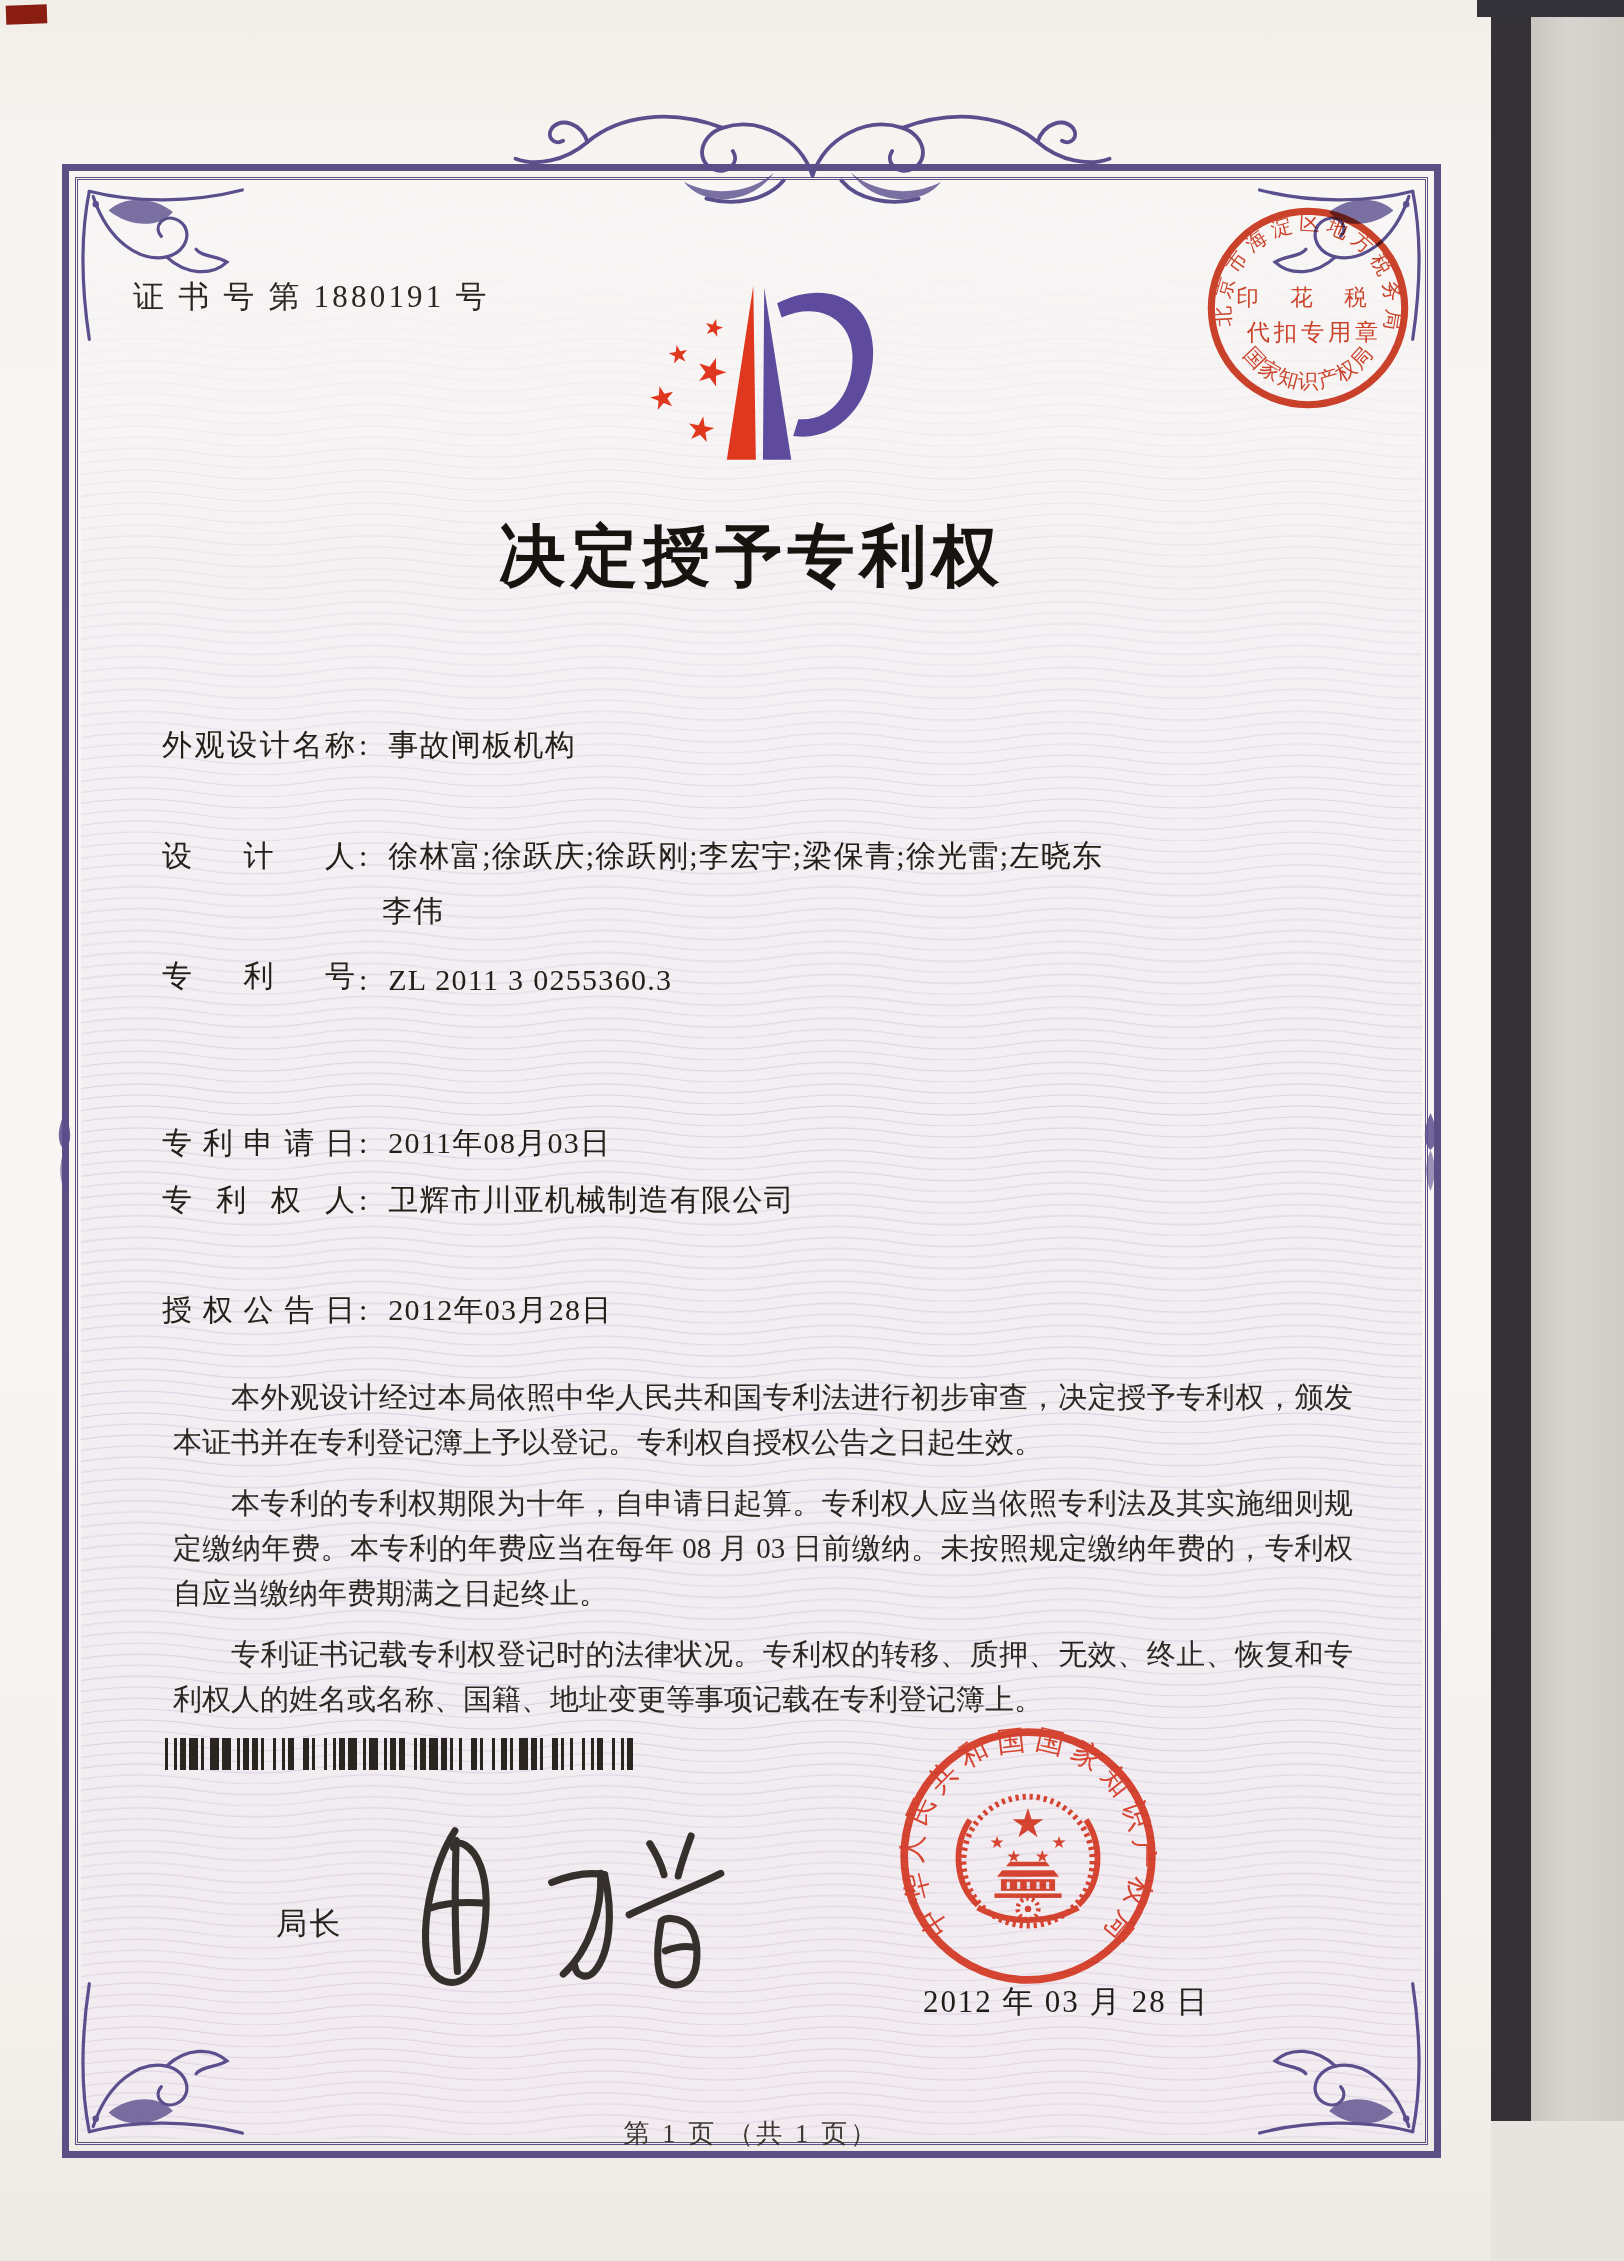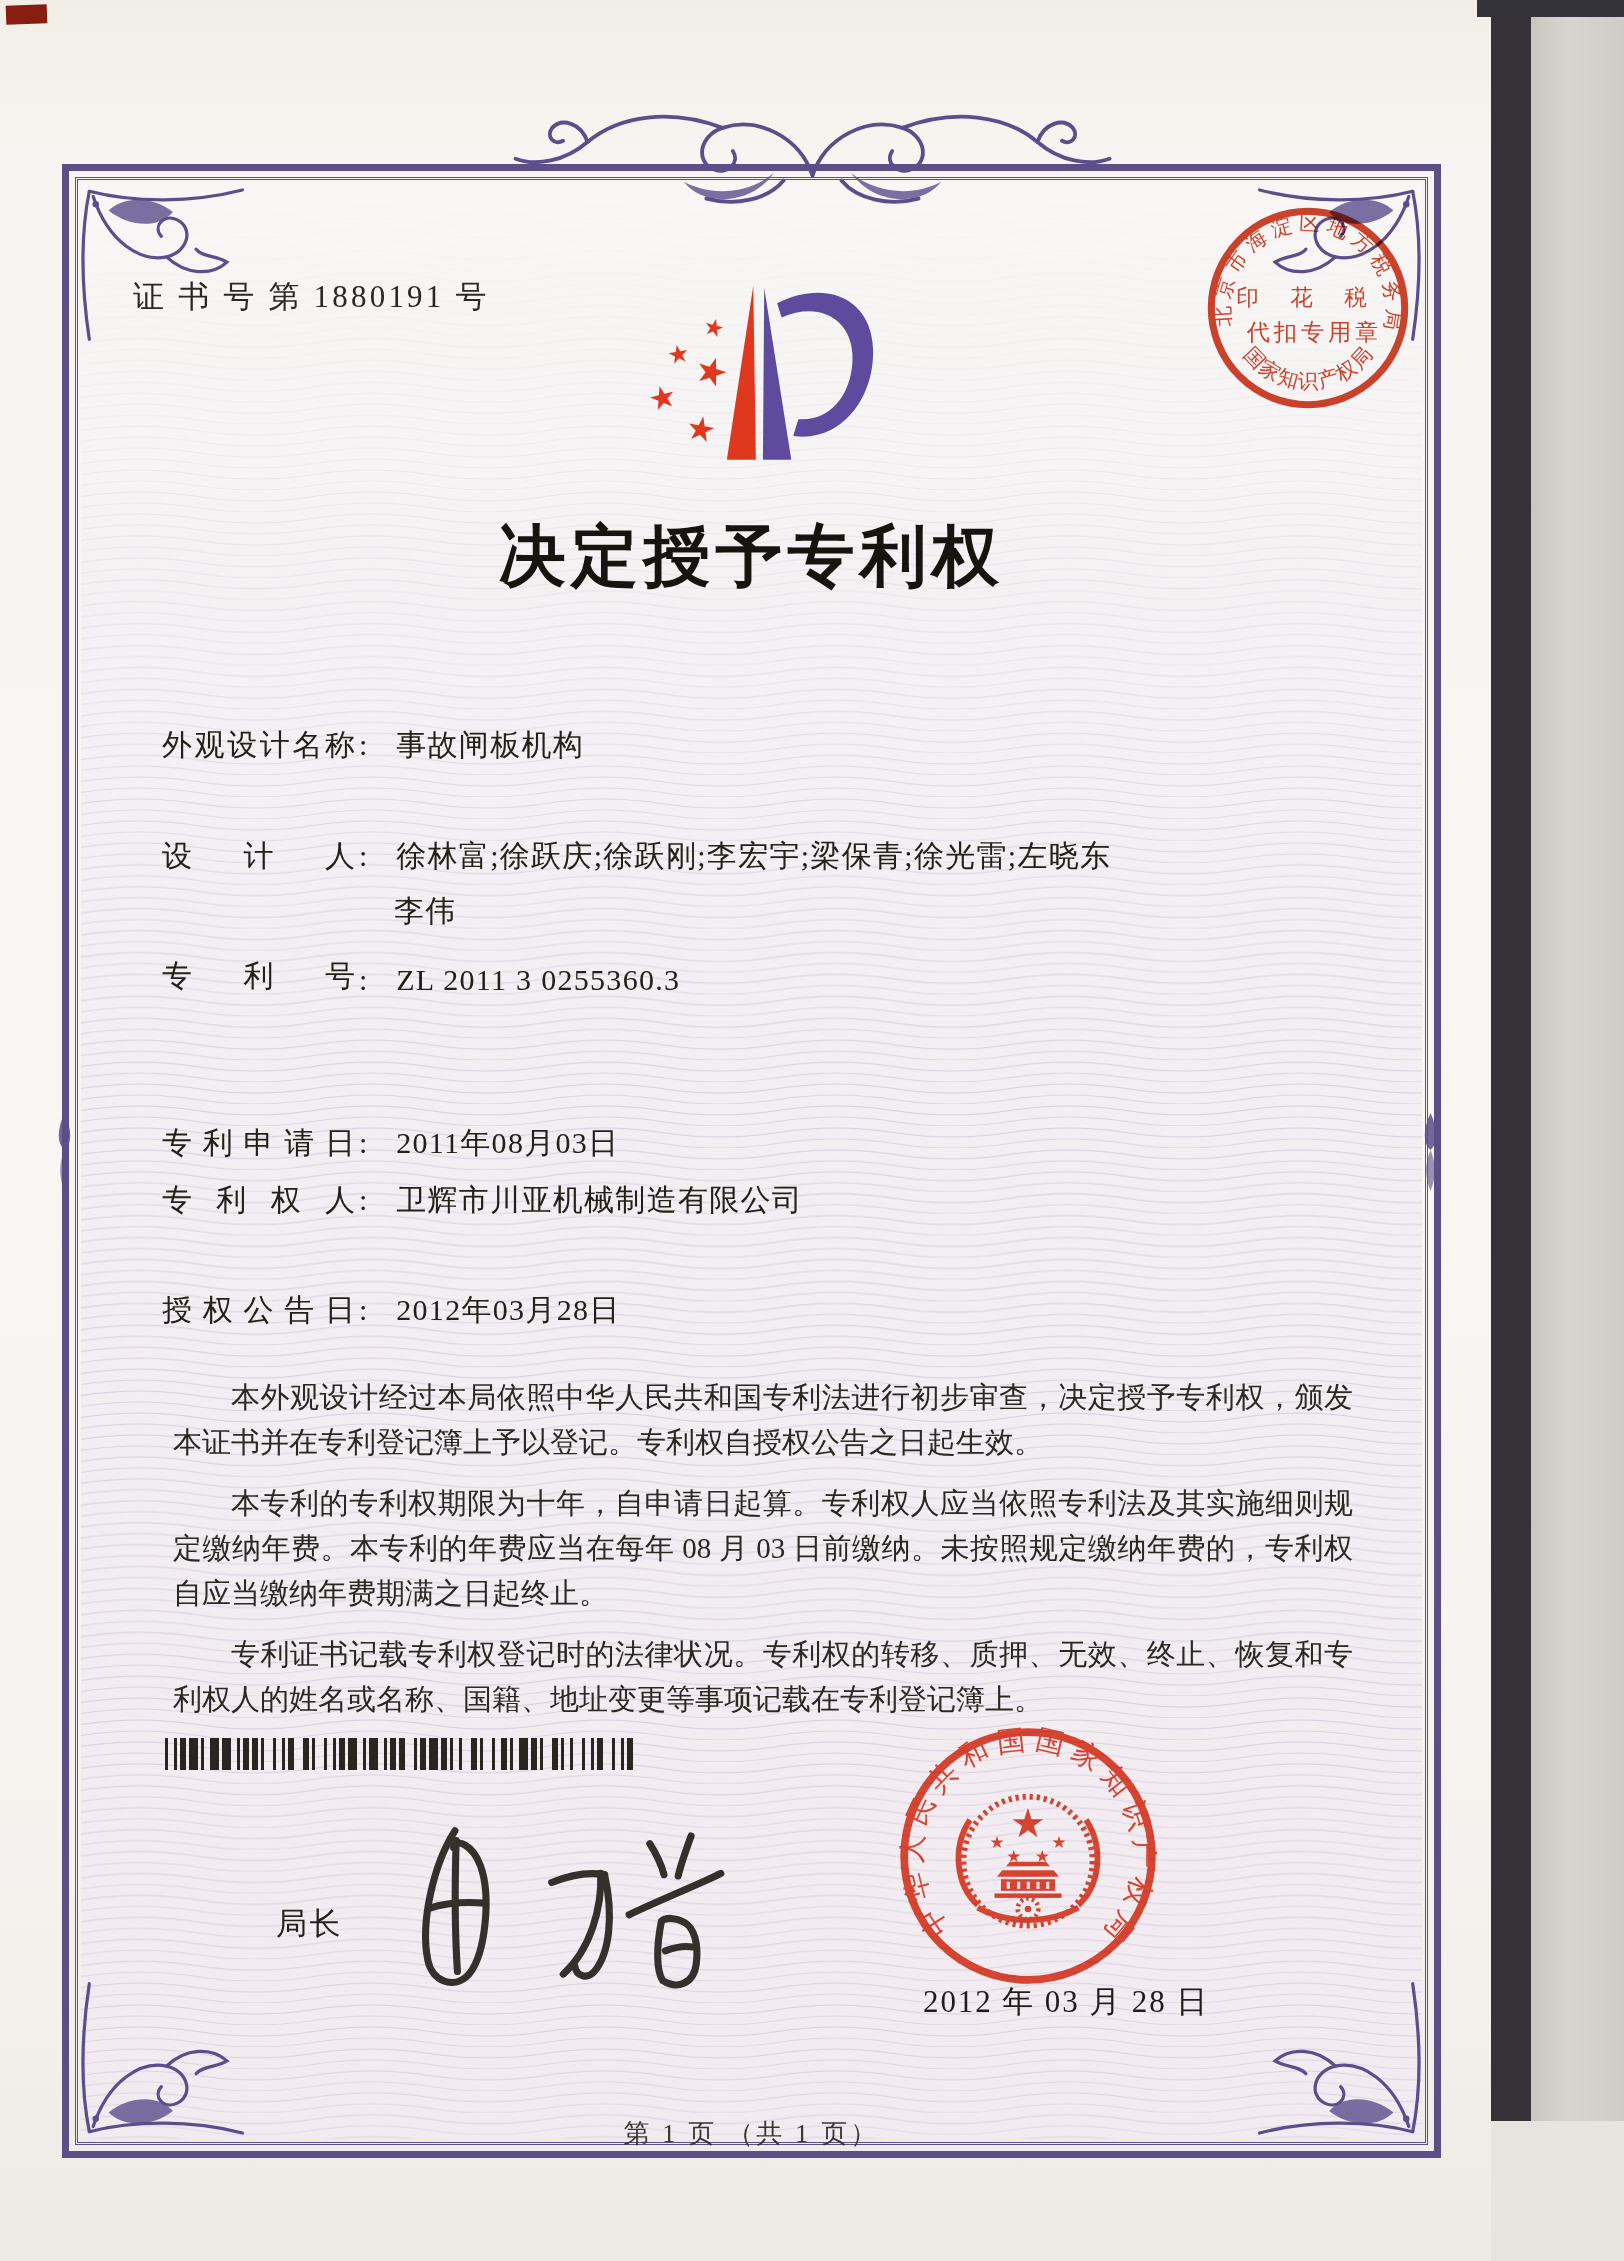--- a/index.html
+++ b/index.html
@@ -39,21 +39,21 @@
   .orn-ml{left:53px;top:1110px;}
   .orn-mr{left:1419px;top:1110px;transform:scaleX(-1);}
 
   
   .cert-no{position:absolute;left:133px;top:276px;font-size:31px;letter-spacing:3.2px;color:#2b2824;}
   .doc-title{position:absolute;left:62px;top:511px;width:1379px;text-align:center;
     font-size:67px;font-weight:700;letter-spacing:5.2px;color:#17130f;}
   .field{position:absolute;left:162px;font-size:30px;color:#242019;white-space:nowrap;}
   .flabel{display:inline-block;width:193px;text-align:justify;text-align-last:justify;vertical-align:bottom;}
   .fcolon{display:inline-block;margin-left:3.9px;}
-  .fvalue{display:inline-block;margin-left:29px;letter-spacing:1.3px;}
+  .fvalue{display:inline-block;margin-left:21px;letter-spacing:1.3px;}
   .f1{top:725px;} .f2{top:836px;} .f2b{top:891px;left:382px;}
   .f3{top:956px;} .f4{top:1123px;} .f5{top:1180px;} .f6{top:1290px;}
   .body-text{position:absolute;left:157px;top:1359px;width:1212px;
     font-size:29px;line-height:45px;color:#2b2722;text-align:justify;}
   .body-text p{margin:16px;text-indent:2em;}
   .barcode{position:absolute;left:165px;top:1738px;width:467px;height:32px;font-size:0;white-space:nowrap;}
   .barcode i{display:inline-block;height:32px;}
   .barcode .b{background:#2a2520;}
   .commissioner{position:absolute;left:276px;top:1903px;font-size:31px;letter-spacing:2.6px;color:#26221d;}
   .signature{position:absolute;left:358px;top:1805px;width:368px;height:213px;}
@@ -199,21 +199,21 @@
   </text>
 </svg>
 
 <div class="field f1">
   <span class="flabel">外观设计名称</span><span class="fcolon">:</span><span class="fvalue">事故闸板机构</span>
 </div>
 <div class="field f2">
   <span class="flabel">设计人</span><span class="fcolon">:</span><span class="fvalue">徐林富;徐跃庆;徐跃刚;李宏宇;梁保青;徐光雷;左晓东</span>
 </div>
 <div class="field f2b">
-  <span class="fvalue" style="margin-left:12px">李伟</span>
+  <span class="fvalue" style="margin-left:0">李伟</span>
 </div>
 <div class="field f3">
   <span class="flabel">专利号</span><span class="fcolon">:</span><span class="fvalue">ZL 2011 3 0255360.3</span>
 </div>
 <div class="field f4">
   <span class="flabel">专利申请日</span><span class="fcolon">:</span><span class="fvalue">2011年08月03日</span>
 </div>
 <div class="field f5">
   <span class="flabel">专利权人</span><span class="fcolon">:</span><span class="fvalue">卫辉市川亚机械制造有限公司</span>
 </div>

